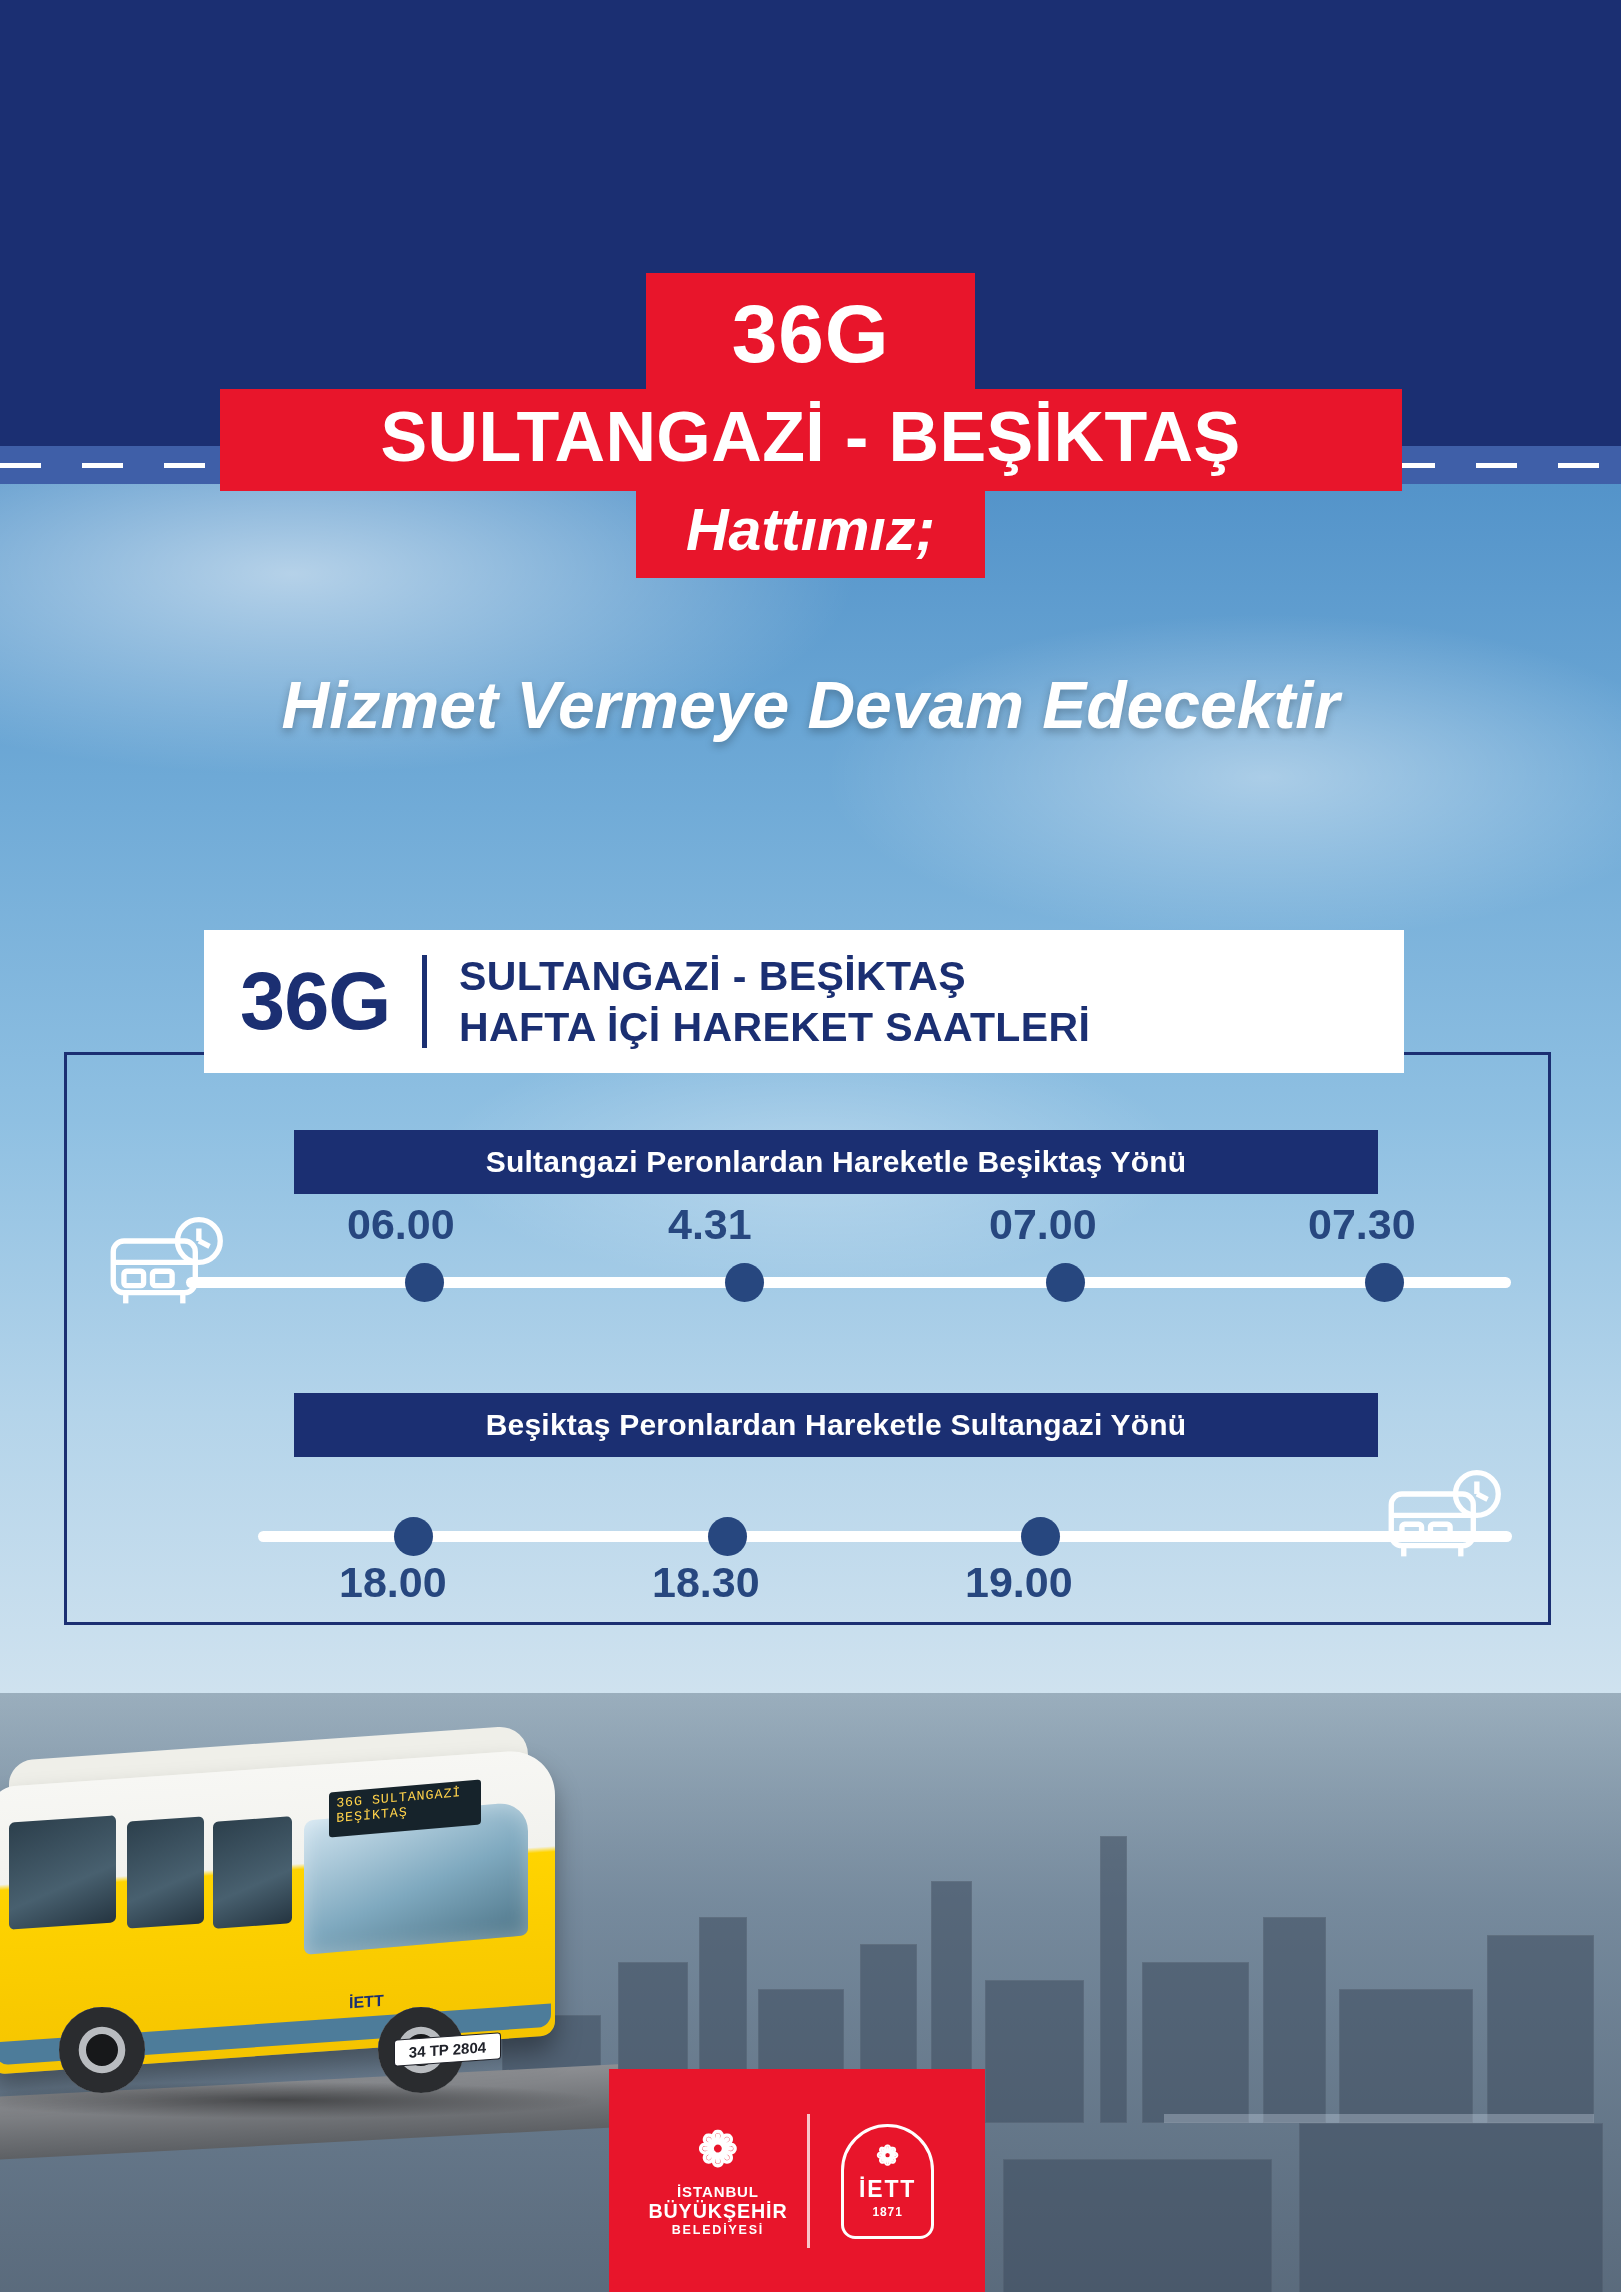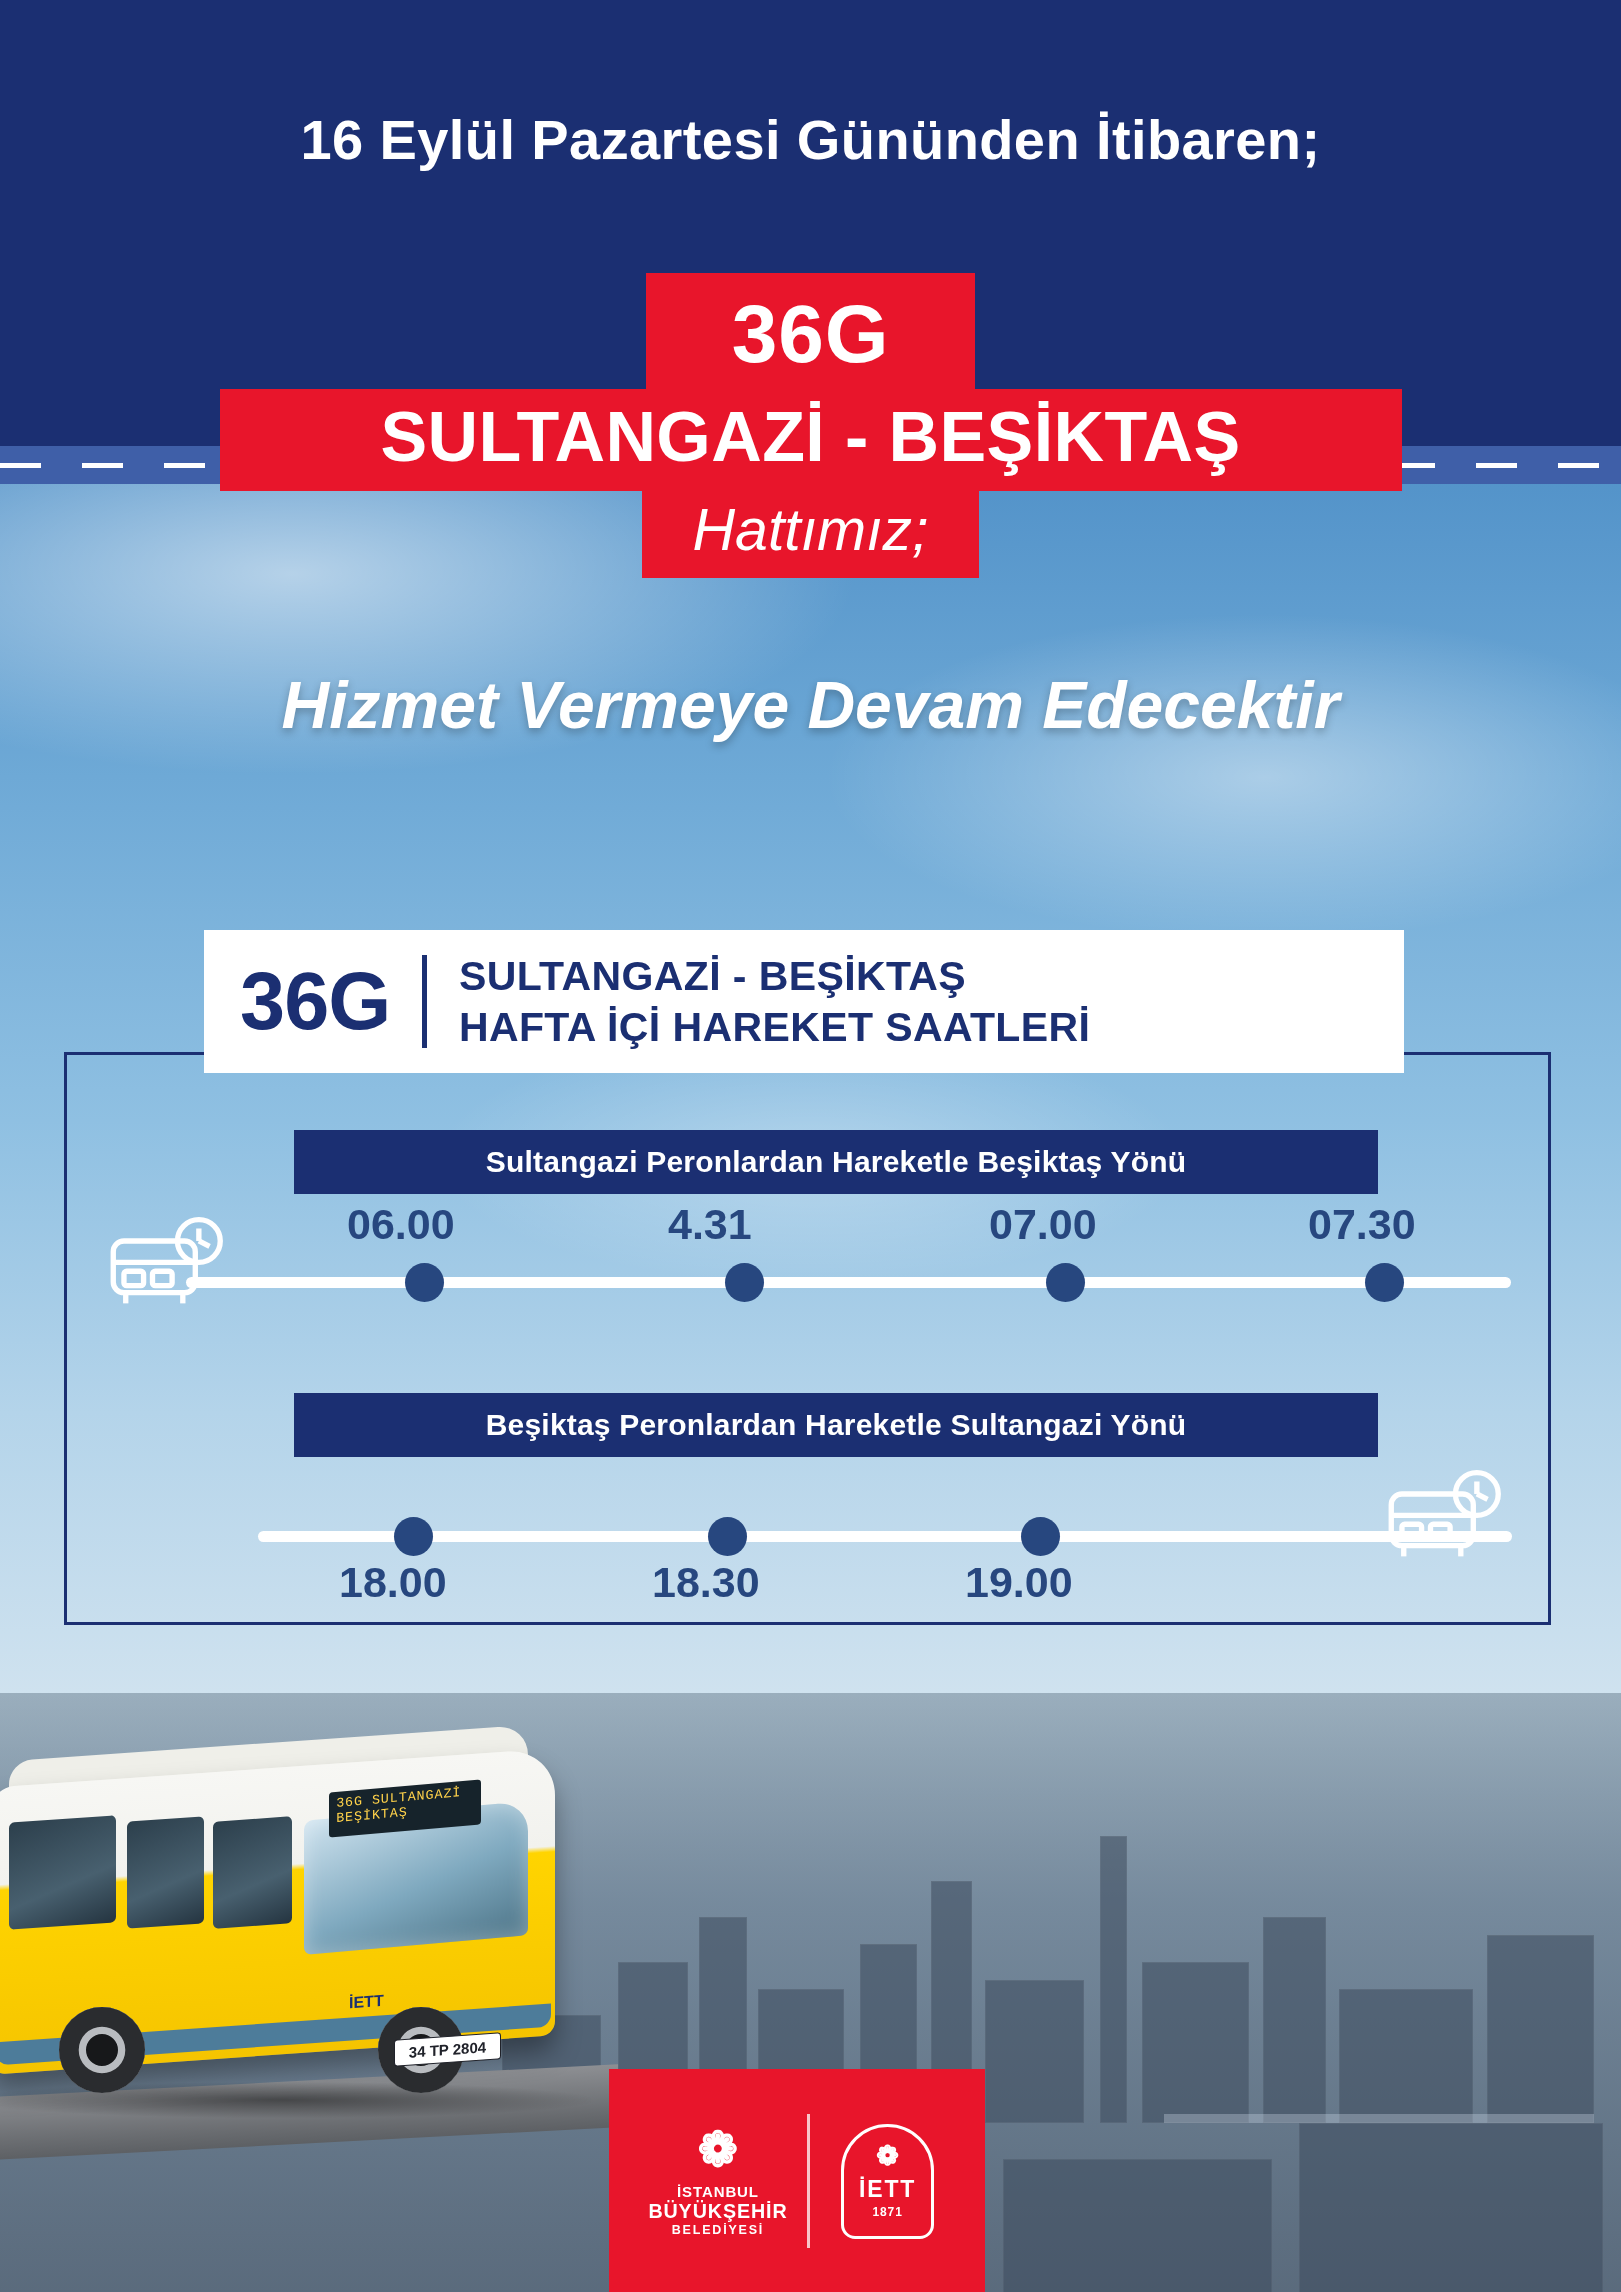--- a/index.html
+++ b/index.html
@@ -111,21 +111,21 @@
     line-height:1.12;
     padding:9px 0 14.3px;
     letter-spacing:0.4px;
   }
   .red-hat {
     display:inline-block;
     background:#e8152b;
     color:#fff;
     font-size:59px;
     font-style:italic;
-    font-weight:normal;
+    font-weight:bold;
     line-height:1;
     padding:10.7px 50px 18px;
   }
   .slogan {
     position:absolute;
     left:0; top:667px; width:100%;
     text-align:center;
     color:#ffffff;
     font-size:66px;
     font-weight:bold;
@@ -423,21 +423,20 @@
     <div class="blk" style="left:502px; top:322px; width:99px; height:107px;"></div>
     <div class="blk" style="left:618px; top:448px; width:358px; height:152px;"></div>
     <div class="blk" style="left:1003px; top:466px; width:269px; height:134px;"></div>
     <div class="blk" style="left:1299px; top:430px; width:304px; height:170px;"></div>
     <div class="lite" style="left:1164px; top:421px; width:430px; height:9px;"></div>
   </div>
 
   <div class="top-band"></div>
   <div class="road"></div>
 
-  <div class="headline">16 Eylül Pazartesi Gününden İtibaren;</div>
 
   <div class="title-wrap">
     <div class="red-36g">36G</div>
     <div class="red-route">SULTANGAZİ - BEŞİKTAŞ</div>
     <div class="red-hat">Hattımız;</div>
   </div>
 
   <div class="slogan">Hizmet Vermeye Devam Edecektir</div>
 
   <div class="table-frame"></div>

